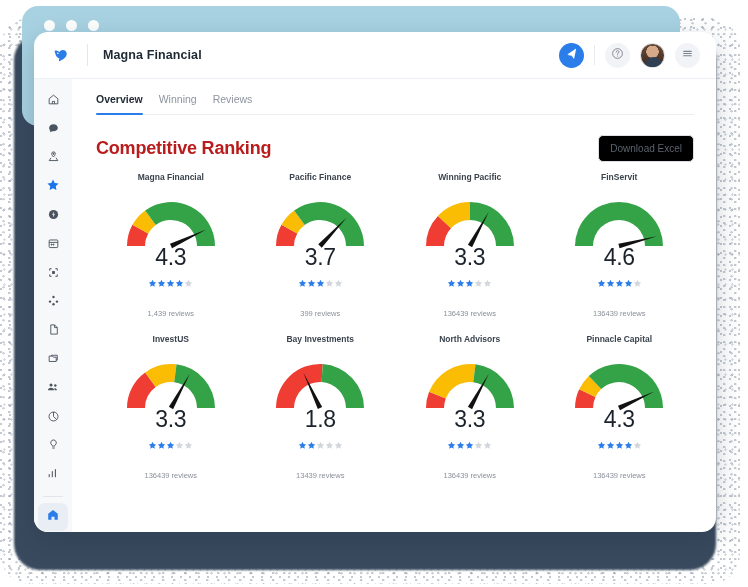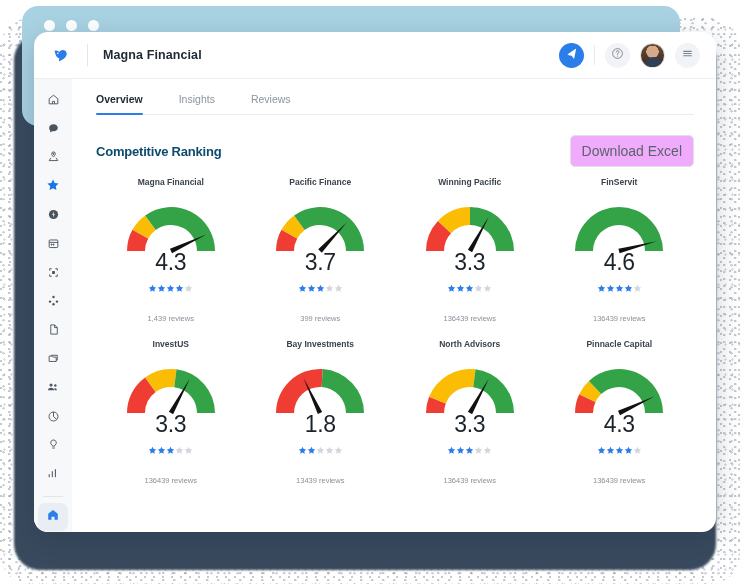--- a/index.html
+++ b/index.html
@@ -104,37 +104,37 @@
     width: 30px; height: 28px; margin-bottom: 1px; border-radius: 7px;
     display: flex; align-items: center; justify-content: center;
     color: #4a545f; cursor: pointer;
   }
   .nav-item.active-star { color: #1a73e8; }
   .nav-item.active-home { color: #2b7de9; background: #e9eef4; }
   .nav-div { width: 20px; height: 1px; background: #e2e6eb; margin: 6px 0 6px; }
 
   
   .content { flex: 1; padding: 14px 22px 0 24px; position: relative; }
-  .tabs { display: flex; gap: 36px; border-bottom: 1px solid #ecedef; }
+  .tabs { display: flex; gap: 16px; border-bottom: 1px solid #ecedef; }
   .tab {
     font-size: 10.5px; color: #8d949d; padding-bottom: 9px;
     cursor: pointer; position: relative; white-space: nowrap;
   }
   .tab.active { color: #1f2933; font-weight: 700; }
   .tab.active::after {
     content: ""; position: absolute; left: 0; right: 0; bottom: -1px;
     height: 2.5px; background: #2b7de9; border-radius: 2px;
   }
 
   .title-row { display: flex; align-items: center; margin-top: 20px; }
-  .page-title { font-size: 13px; font-weight: 700; color: #0c4a6e; letter-spacing: -.2px; }
+  .page-title { font-size: 18px; font-weight: 700; color: #b91c1c; letter-spacing: -.2px; }
   .title-spacer { flex: 1; }
   .dl-btn {
     font-family: "Liberation Sans", sans-serif;
-    font-size: 14px; color: #5b636d; background: #f0abfc;
+    font-size: 10px; color: #5b636d; background: #000000;
     border: 1px solid #dde1e6; border-radius: 5px;
     padding: 7px 11px; cursor: pointer; white-space: nowrap;
   }
 
   
   .grid {
     margin-top: 10px;
     display: grid; grid-template-columns: repeat(4, 1fr);
     row-gap: 16px;
   }
@@ -331,21 +331,21 @@
               <path d="M12 3.4 20.2 10v10.2h-5.6v-5.1H9.4v5.1H3.8V10z"></path>
             </svg>
           </span>
         </div>
       </div>
 
       <div class="content">
 
         <div class="tabs">
           <div class="tab active">Overview</div>
-          <div class="tab">Insights</div>
+          <div class="tab">Winning</div>
           <div class="tab">Reviews</div>
         </div>
 
         <div class="title-row">
           <div class="page-title">Competitive Ranking</div>
           <div class="title-spacer"></div>
           <button class="dl-btn">Download Excel</button>
         </div>
 
         <div class="grid" id="gauge-grid">

